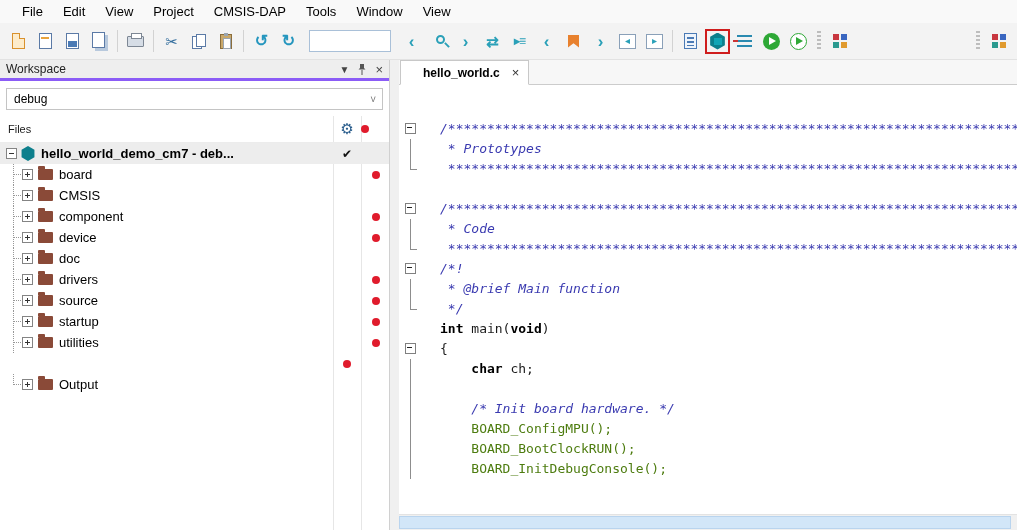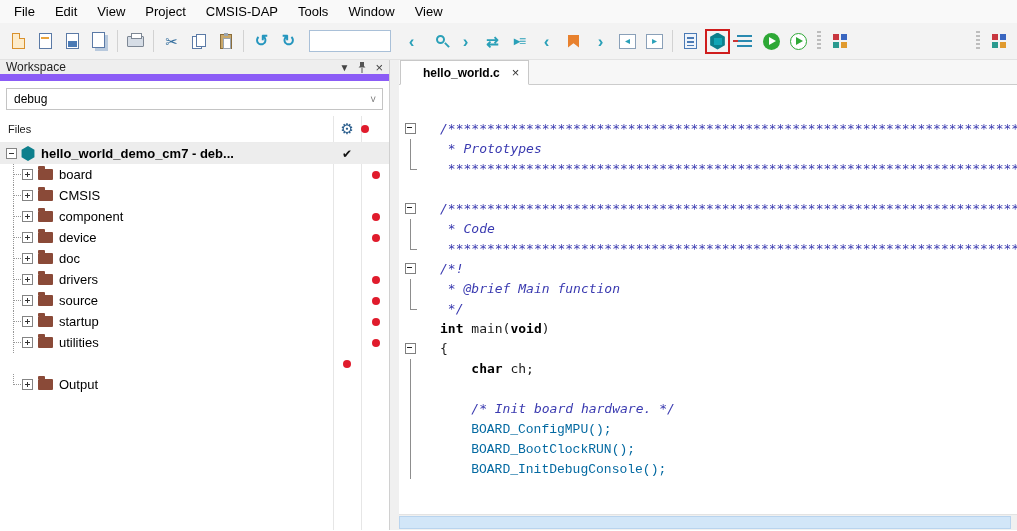--- a/index.html
+++ b/index.html
@@ -1,20 +1,20 @@
 <!DOCTYPE html>
 <html><head>
 <meta charset="utf-8">
 <style>
   * { box-sizing: border-box; margin: 0; padding: 0; }
   html,body { width:1017px; height:531px; overflow:hidden; }
   body { font-family:"Liberation Sans", sans-serif; font-size:13px; background:#fff; color:#000; }
 
   
-  .menubar { height:23px; background:#f9f9f9; display:flex; align-items:center; padding-left:4px; }
+  .menubar { height:23px; background:#f9f9f9; display:flex; align-items:center; padding-left:12px; }
   .menu-item { padding:3px 10px; cursor:default; }
 
   
   .toolbar { height:37px; background:#f3f3f3; border-bottom:1px solid #e2e2e2; display:flex; align-items:center; padding:0 5px; }
   .tbtn { width:25px; height:25px; display:flex; align-items:center; justify-content:center; flex:none; margin:0 1px; }
   .tbtn.hl { border:2px solid #cf1d1d; }
   .sep { width:1px; height:22px; background:#d2d2d2; margin:0 4px; flex:none; }
   .grip { width:4px; height:20px; margin:0 5px; flex:none;
           background:repeating-linear-gradient(to bottom,#bdbdbd 0 2px,transparent 2px 4px); }
   .tb-spacer { flex:1; }
@@ -63,21 +63,21 @@
       background:linear-gradient(#c8373f 0 0) 0 0/6px 6px no-repeat,
                  linear-gradient(#3a66c0 0 0) 8px 0/6px 6px no-repeat,
                  linear-gradient(#2a9a8f 0 0) 0 8px/6px 6px no-repeat,
                  linear-gradient(#e09a2e 0 0) 8px 8px/6px 6px no-repeat; }
 
   
   .main { display:flex; height:470px; }
 
   
   .workspace { width:390px; flex:none; display:flex; flex-direction:column; background:#fff; border-right:1px solid #d0d0d0; }
-  .ws-header { height:21px; background:#eeeeee; border-bottom:7px solid #8b5cf6; display:flex; align-items:center; padding:0 6px; font-size:12px; color:#222; }
+  .ws-header { height:21px; background:#eeeeee; border-bottom:3px solid #8b5cf6; display:flex; align-items:center; padding:0 6px; font-size:12px; color:#222; }
   .ws-header-title { flex:1; }
   .ws-hicon { margin-left:8px; color:#444; font-size:10px; display:flex; align-items:center; }
   .ws-combo { margin:7px 6px 6px 6px; height:22px; border:1px solid #c4c4c4; background:#fff; display:flex; align-items:center; padding:0 7px; font-size:12px; position:relative; flex:none; }
   .ws-combo-arrow { position:absolute; right:6px; top:5px; color:#777; font-size:10px; }
   .files { flex:1; position:relative; overflow:hidden; }
   .colsep { position:absolute; top:0; bottom:0; width:1px; background:#e6e6e6; }
   .colsep.a { left:333px; } .colsep.b { left:361px; }
   .files-inner { position:relative; }
   .fhead { display:grid; grid-template-columns:333px 28px 29px; height:27px; align-items:center; border-bottom:1px solid #ececec; }
   .fhead-label { padding-left:8px; font-size:11px; color:#1a1a1a; }
@@ -115,21 +115,21 @@
   .gut { width:34px; flex:none; position:relative; }
   .gut.g-start::before { content:''; position:absolute; left:6px; top:4px; width:9px; height:9px; border:1px solid #808080; background:#fff; }
   .gut.g-start::after { content:''; position:absolute; left:8px; top:8px; width:5px; height:1px; background:#222; }
   .gut.g-line::before { content:''; position:absolute; left:11px; top:0; bottom:0; width:1px; background:#8d8d8d; }
   .gut.g-end::before { content:''; position:absolute; left:11px; top:0; height:10px; width:1px; background:#8d8d8d; }
   .gut.g-end::after { content:''; position:absolute; left:11px; top:10px; width:7px; height:1px; background:#8d8d8d; }
   .codetext { white-space:pre; margin-left:7px; }
   .tk-c { color:#3a3ab0; font-style:italic; }
   .tk-k { color:#000; font-weight:bold; }
   .tk-p { color:#1a1a1a; }
-  .tk-g { color:#0369a1;font-family:Liberation Mono, monospace; }
+  .tk-g { color:#4d7c0f; }
   .hscroll { height:16px; flex:none; background:#f0f0f0; border-top:1px solid #e3e3e3; position:relative; }
   .hthumb { position:absolute; left:0; top:1px; bottom:1px; width:99%; background:#d2e6f8; border:1px solid #b9d4ee; }
 </style>
 </head>
 <body>
 
 <div class="app">
   <div class="menubar">
       <div class="menu-item">File</div>
       <div class="menu-item">Edit</div>

